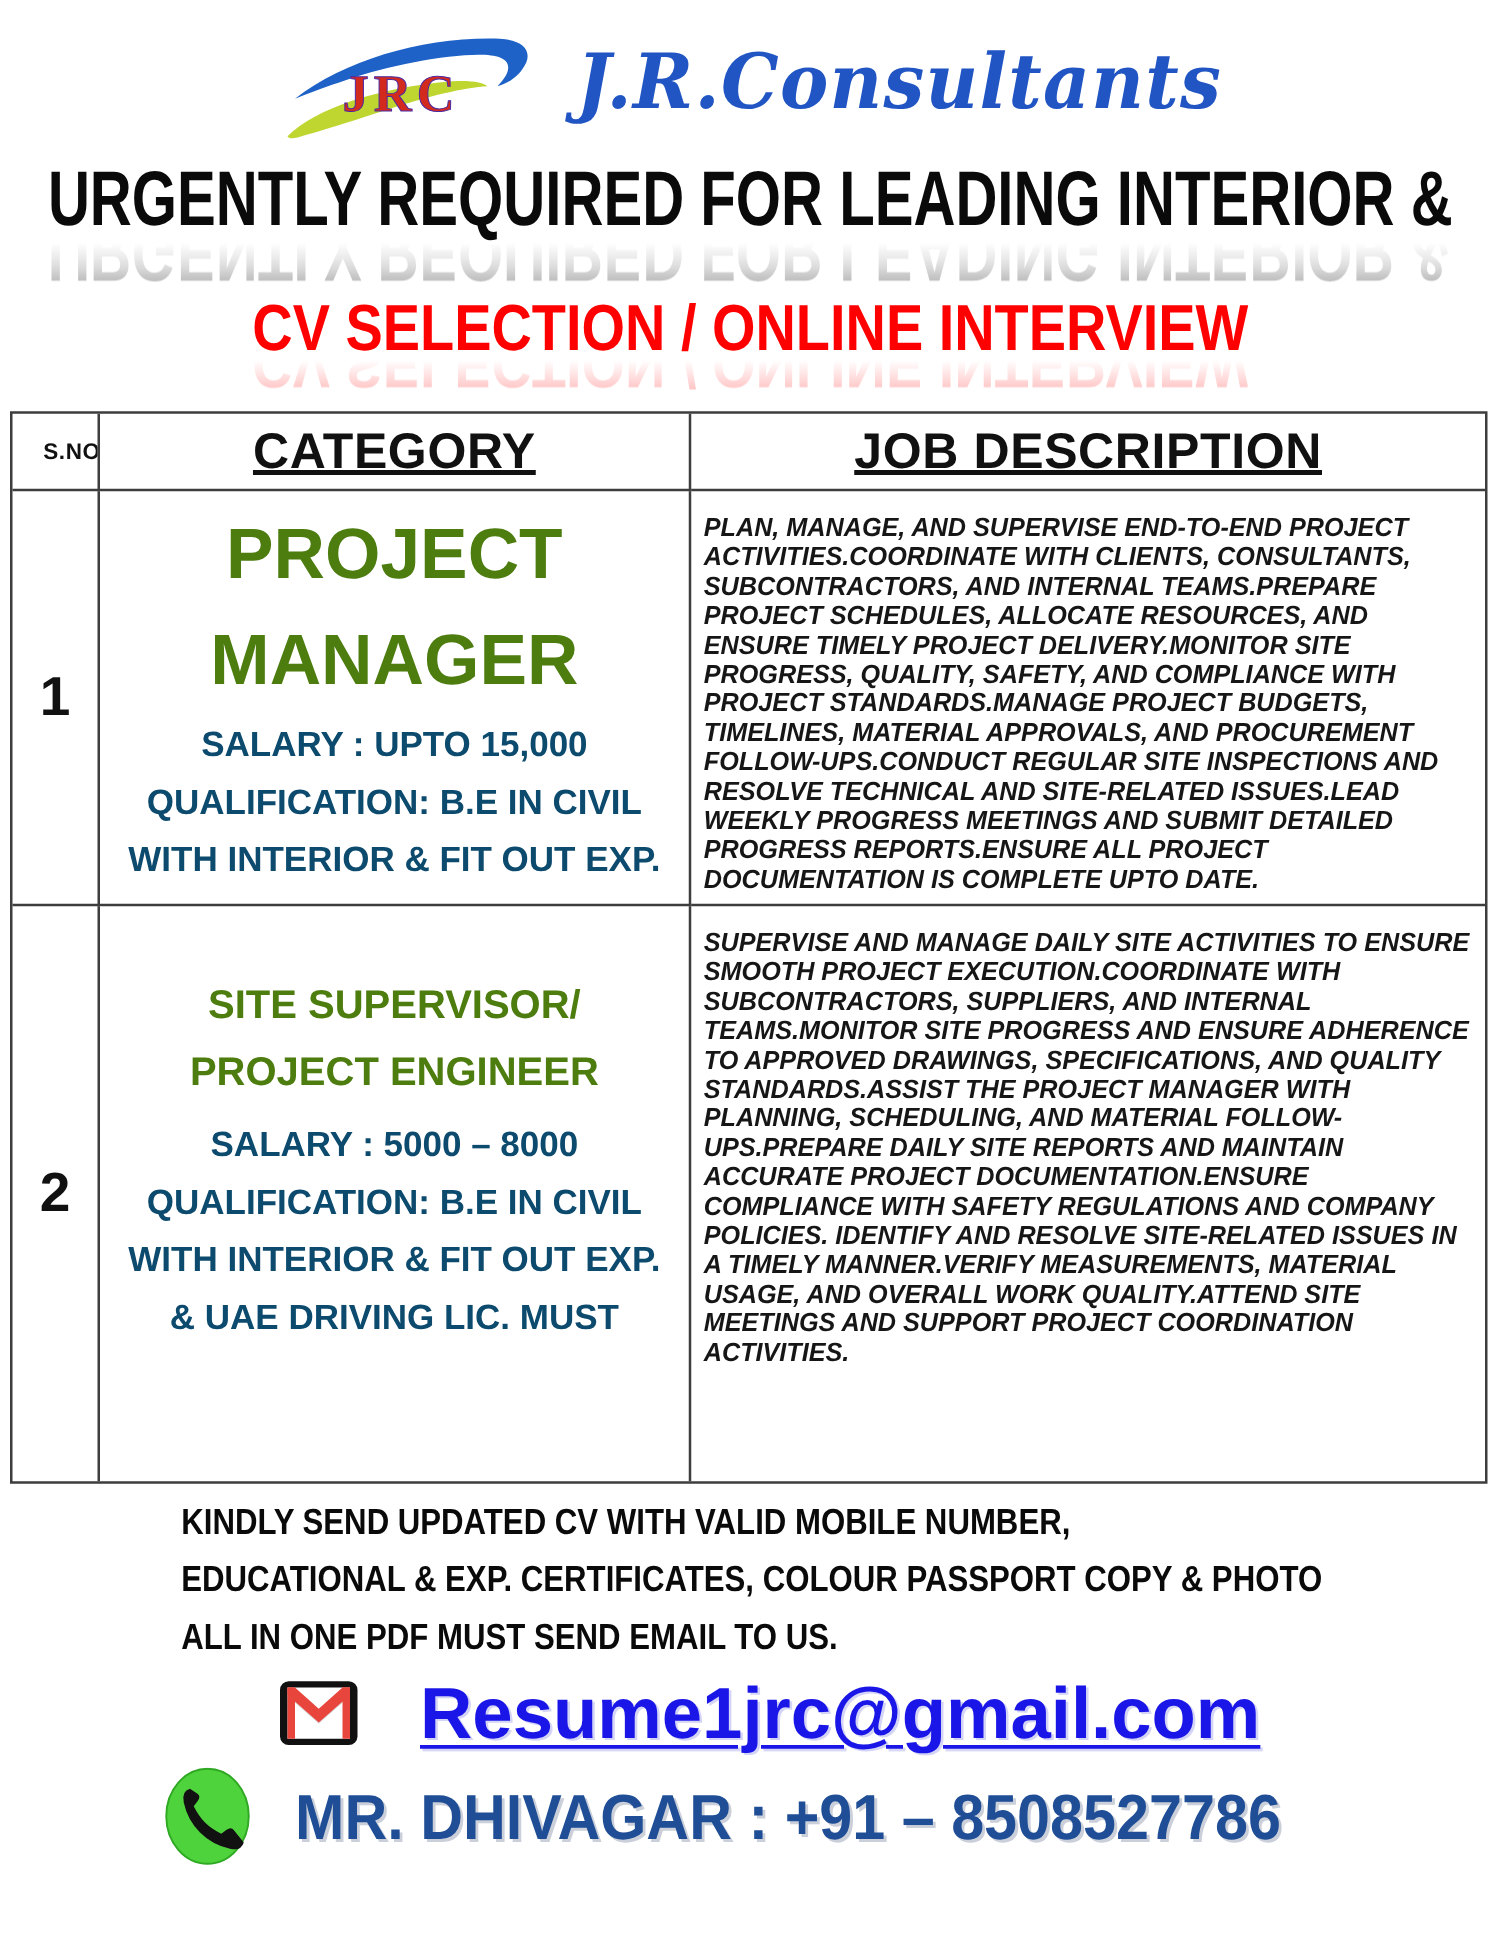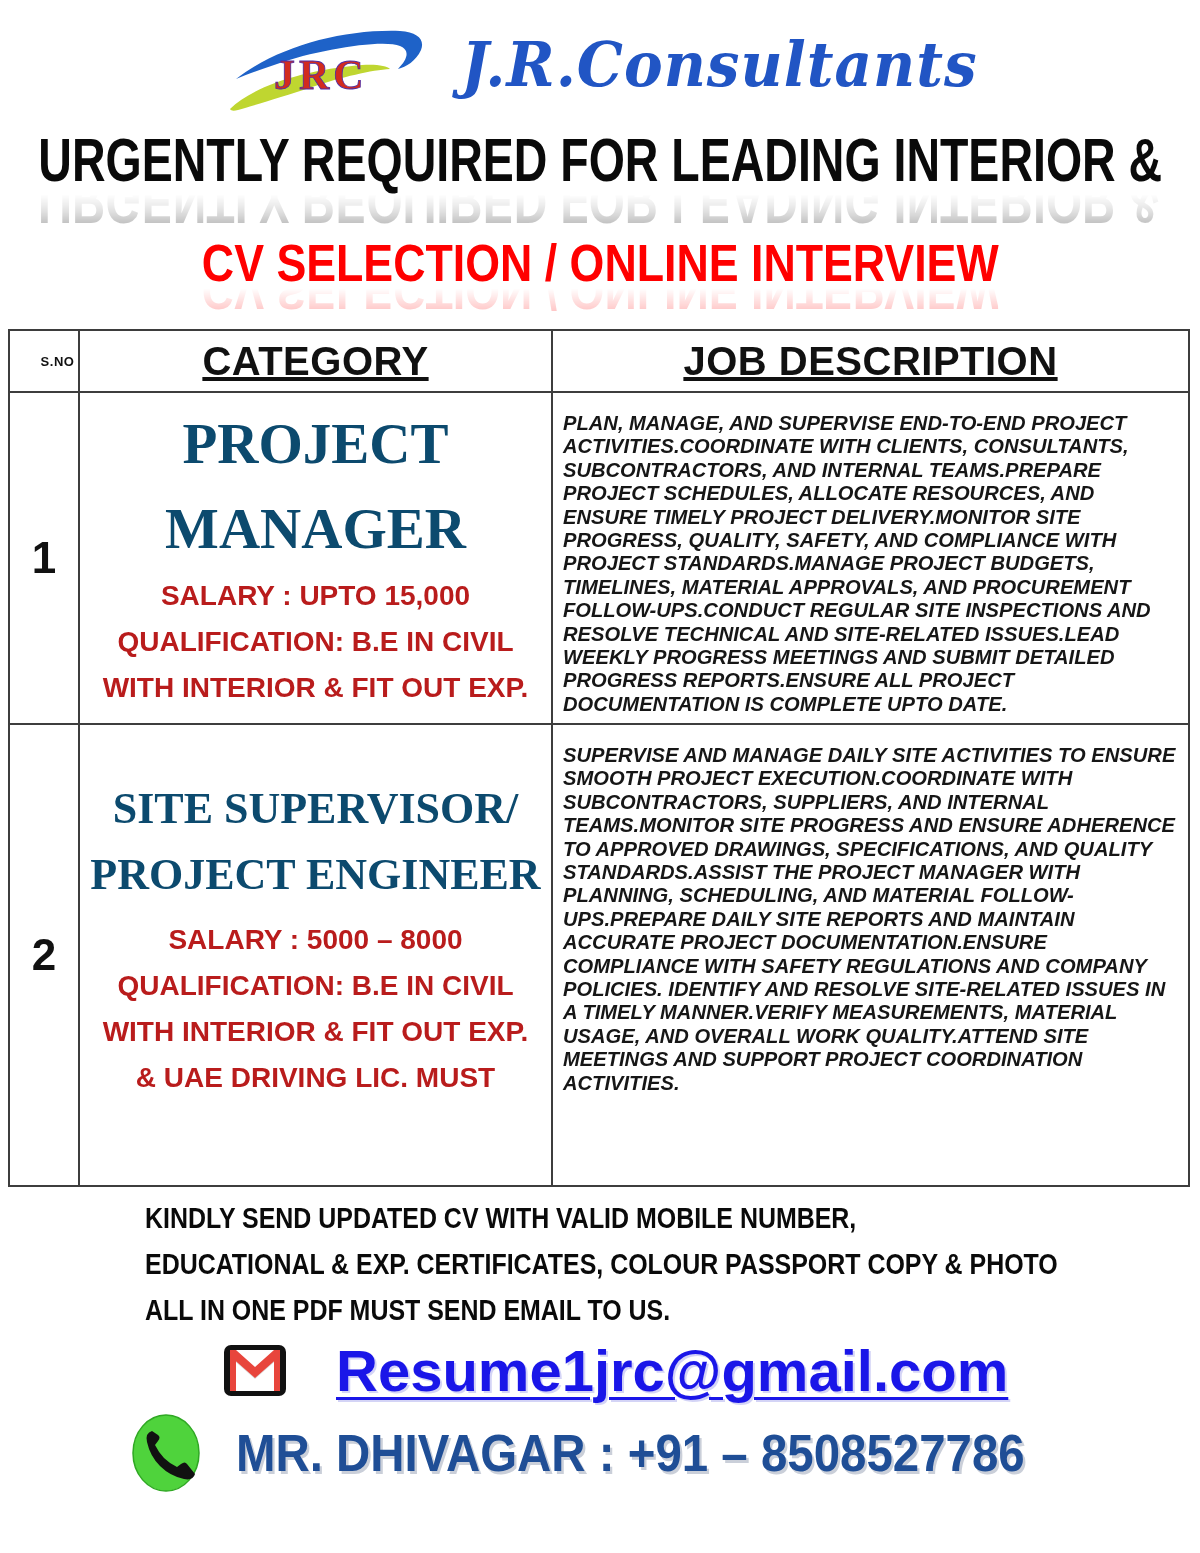--- a/index.html
+++ b/index.html
@@ -35,34 +35,34 @@
   
   .jobtable {
     margin:40px 10px 0 8px;
     border:2px solid #3d3d3d;
     display:grid; grid-template-columns:70px 473px auto;
   }
   .cell { border-right:2px solid #3d3d3d; border-bottom:2px solid #3d3d3d; box-sizing:border-box; overflow:hidden; }
   .cell.last-col { border-right:none; }
   .cell.last-row { border-bottom:none; }
   .th { display:flex; align-items:center; justify-content:center; font-weight:bold; height:62px; }
-  .th-sno { font-size:13px; letter-spacing:0.5px;padding-left:27px; }
+  .th-sno { font-size:18px; letter-spacing:0.5px;padding-left:27px; }
   .th-big { font-size:40px; letter-spacing:0.5px;text-decoration:underline; }
   .row-1 { height:332px; }
   .row-2 { height:460px; }
   .sno-cell { display:flex; align-items:center; justify-content:center; font-weight:bold; font-size:44px; }
   .cat-cell { display:flex; flex-direction:column; align-items:center; text-align:center; }
-  .cat-title { color:#0c4a6e; font-weight:bold; white-space:nowrap;font-family:Liberation Serif, serif; }
+  .cat-title { color:#4d7c0f; font-weight:bold; white-space:nowrap; }
   .r1 .cat-title { font-size:57px; line-height:1.0; }
   .r1 .t1 { margin-top:22px; }
   .r1 .t2 { margin-top:28px; }
-  .r2 .cat-title { font-size:44px; line-height:1.0; }
+  .r2 .cat-title { font-size:32px; line-height:1.0; }
   .r2 .t1 { margin-top:62px; }
   .r2 .t2 { margin-top:22px; }
-  .cat-spec { font-weight:bold; font-size:28px; line-height:46px; white-space:nowrap; color:#b91c1c; }
+  .cat-spec { font-weight:bold; font-size:28px; line-height:46px; white-space:nowrap; color:#0c4a6e; }
   .r1 .spec-first { margin-top:16px; }
   .r2 .spec-first { margin-top:20px; }
   .desc-cell { padding:18px 6px 0 10px; }
   .desc-text {
     font-weight:bold; font-style:italic; font-size:21px; line-height:23.4px;
     color:#161616; width:104%; transform:scaleX(0.96); transform-origin:left top;
   }
 
   
   .notice { margin:8px 0 0 145px; }

